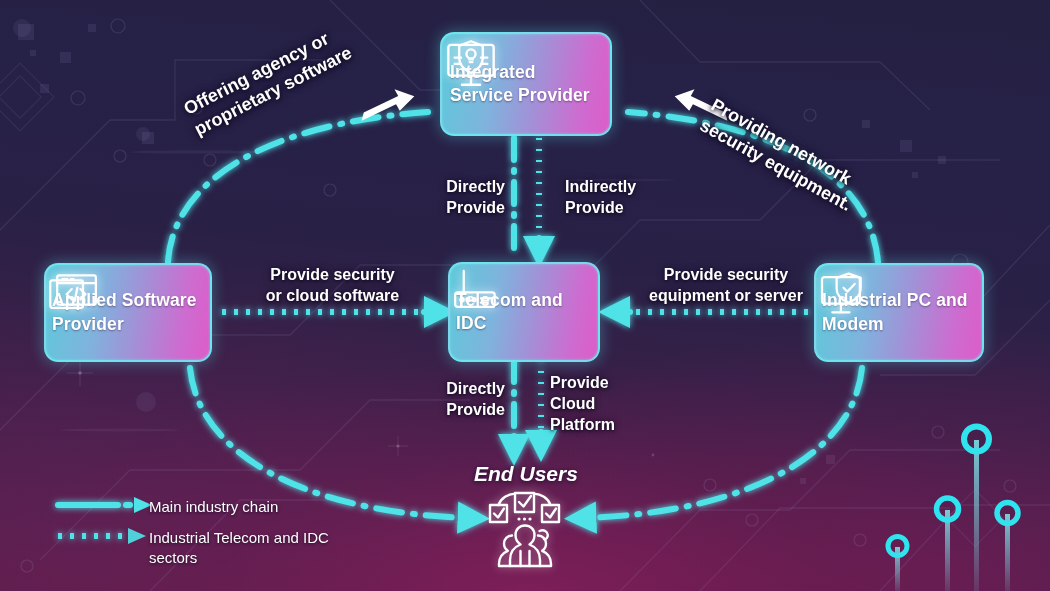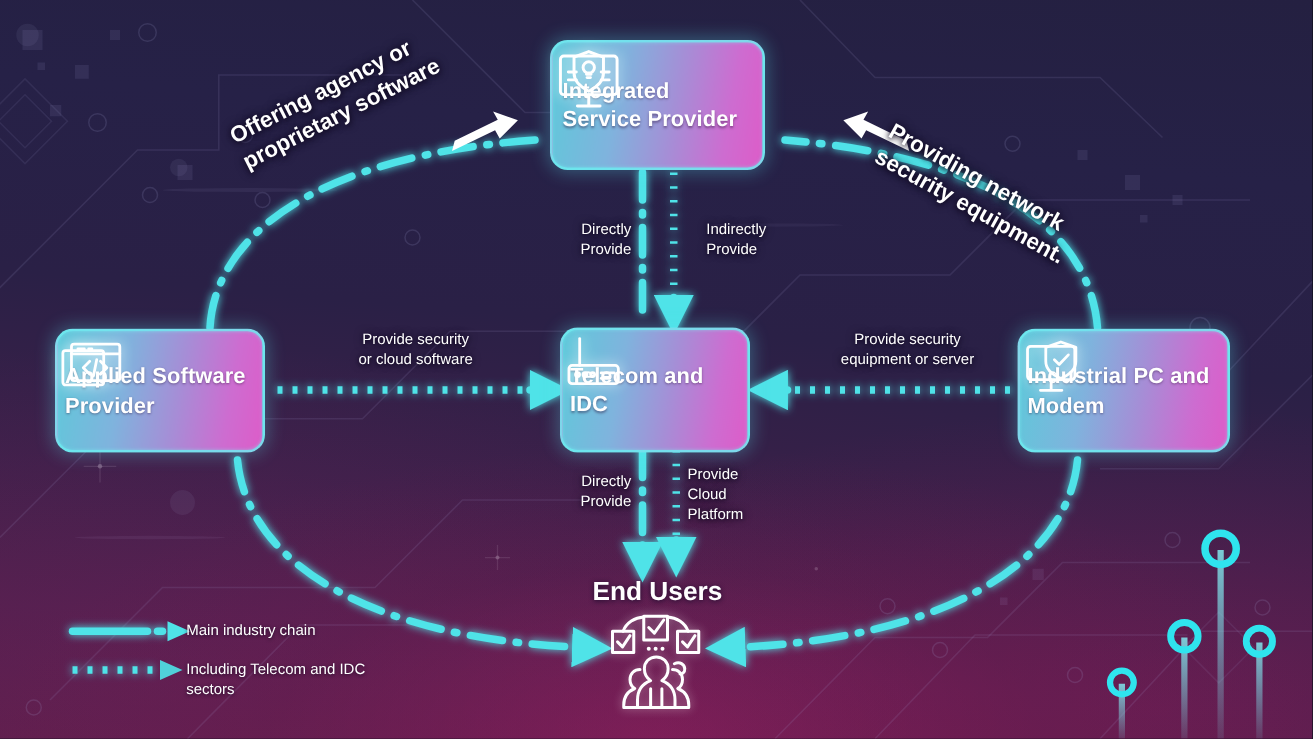--- a/index.html
+++ b/index.html
@@ -20,32 +20,33 @@
     display:flex;align-items:center;box-sizing:border-box;
     background:linear-gradient(100deg,#5ec9da 0%,#7fb3dd 32%,#a58ed6 58%,#cd6cd0 82%,#dd5cc8 100%);
   }
   .node .ic{flex:0 0 auto;display:flex;align-items:center;justify-content:center;}
   .node .ic svg{filter:drop-shadow(0 0 5px rgba(255,255,255,.85));}
   .node .lbl{
     color:#fff;font-weight:bold;font-size:17.5px;line-height:1.33;
     letter-spacing:.1px;text-shadow:0 1px 2px rgba(40,10,50,.45);
   }
   .edge-lbl{
-    position:absolute;color:#fff;font-weight:normal;font-size:12px;line-height:1.32;
+    position:absolute;color:#fff;font-weight:bold;font-size:16px;line-height:1.32;
     text-shadow:0 1px 3px rgba(15,8,30,.9),0 0 7px rgba(15,8,30,.7);white-space:pre-line;
   }
   .curve-lbl{position:absolute;color:#fff;font-weight:bold;font-size:18px;line-height:1.3;
     text-shadow:0 1px 4px rgba(15,8,30,.95),0 0 8px rgba(15,8,30,.8);white-space:pre-line;}
   #endusers-title{
     position:absolute;color:#fff;font-weight:bold;font-size:21px;
     text-shadow:0 1px 4px rgba(20,8,40,.85);
+    font-style:italic;
   }
   #endusers-icon{position:absolute;}
   #endusers-icon svg{filter:drop-shadow(0 0 4px rgba(255,255,255,.45));}
-  .leg-txt{position:absolute;color:#fff;font-size:12px;line-height:1.3;
+  .leg-txt{position:absolute;color:#fff;font-size:15px;line-height:1.3;
     text-shadow:0 1px 3px rgba(15,8,30,.8);white-space:pre-line;}
 </style>
 </head>
 <body>
 
 <div id="stage">
 
   <svg width="1050" height="591">
     <g stroke="rgba(170,165,215,.13)" stroke-width="1.3" fill="none">
       <path d="M-20 250 L110 120 L175 120 L175 60 L340 60"></path>
@@ -321,16 +322,16 @@
       <path d="M126 505 L130 505" stroke-width="6"></path>
       <path d="M58 536 L122 536" stroke-width="6" stroke-dasharray="4 8" stroke-linecap="butt"></path>
     </g>
     <g fill="#4fe3e8">
       <path d="M134 497 L152 505 L134 513 z"></path>
       <path d="M128 528 L146 536 L128 544 z" opacity=".9"></path>
     </g>
   </svg>
 
   <div class="leg-txt" style="left:149px;top:497px;">Main industry chain</div>
-  <div class="leg-txt" style="left:149px;top:528px;">Including Telecom and IDC
+  <div class="leg-txt" style="left:149px;top:528px;">Industrial Telecom and IDC
 sectors</div>
 
 </div>
 
 </body></html>

